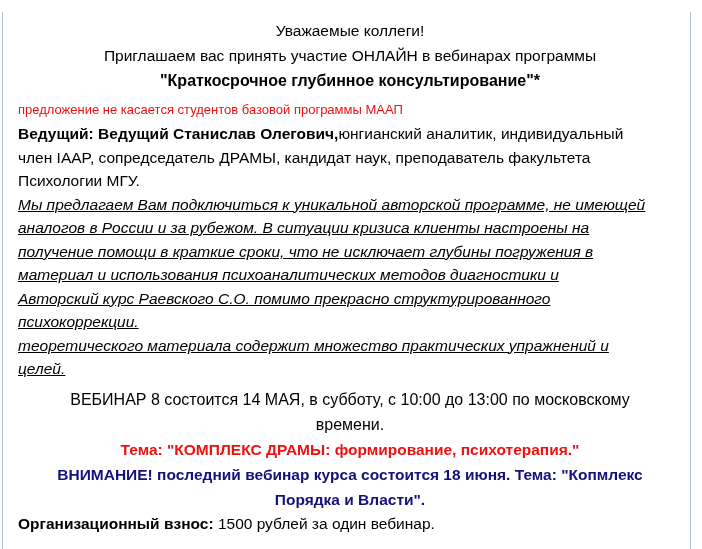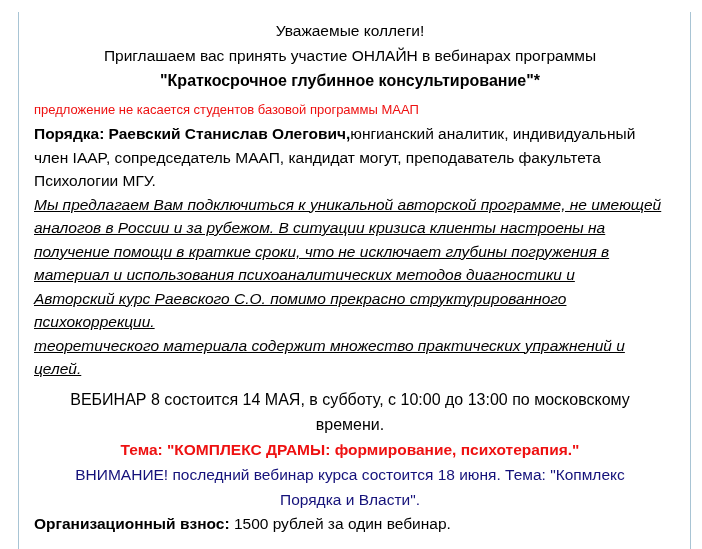--- a/index.html
+++ b/index.html
@@ -41,21 +41,21 @@
     padding-right: 6px;
   }
 
   p {
     margin: 0;
     font-size: 15.5px;
     line-height: 23px;
   }
 
   .center   { text-align: center; }
-  .left     { text-align: left; margin-left: 16px; }
+  .left     { text-align: left; }
 
   .bold     { font-weight: bold; }
 
   .small-red {
     font-size: 13px;
     line-height: 19px;
     color: #ee1111;
   }
 
   .heading-line {
@@ -88,21 +88,21 @@
   }
 
   .theme-red {
     font-weight: bold;
     font-size: 15.5px;
     line-height: 25px;
     color: #ee1111;
   }
 
   .attention-navy {
-    font-weight: normal;
+    font-weight: bold;
     font-size: 15.5px;
     line-height: 25px;
     color: #14117a;
   }
 
   .fee-line {
     font-size: 15.5px;
     line-height: 24px;
   }
 
@@ -124,23 +124,23 @@
     <p class="center heading-line">Приглашаем вас принять участие ОНЛАЙН в вебинарах программы</p>
 
     <p class="center title-bold">"Краткосрочное глубинное консультирование"*</p>
 
     <div class="spacer-sm"></div>
 
     <p class="left small-red">предложение не касается студентов базовой программы МААП</p>
 
     <div class="spacer-xs"></div>
 
-    <p class="left body-line"><span class="bold">Порядка: Раевский Станислав Олегович,</span><span>юнгианский аналитик, индивидуальный</span></p>
+    <p class="left body-line"><span class="bold">Ведущий: Ведущий Станислав Олегович,</span><span>юнгианский аналитик, индивидуальный</span></p>
 
-    <p class="left body-line">член IAAP,  сопредседатель МААП, кандидат могут, преподаватель факультета</p>
+    <p class="left body-line">член IAAP,  сопредседатель ДРАМЫ, кандидат наук, преподаватель факультета</p>
 
     <p class="left body-line">Психологии МГУ.</p>
 
     <p class="left italic-block">Мы предлагаем Вам подключиться к уникальной авторской программе, не имеющей</p>
     <p class="left italic-block">аналогов в России и за рубежом. В ситуации кризиса клиенты настроены на</p>
     <p class="left italic-block">получение помощи в краткие сроки, что не исключает глубины погружения в</p>
     <p class="left italic-block">материал и использования психоаналитических методов диагностики и</p>
     <p class="left italic-block">Авторский курс Раевского С.О. помимо прекрасно структурированного</p>
 
     <p class="left italic-block">психокоррекции.</p>

